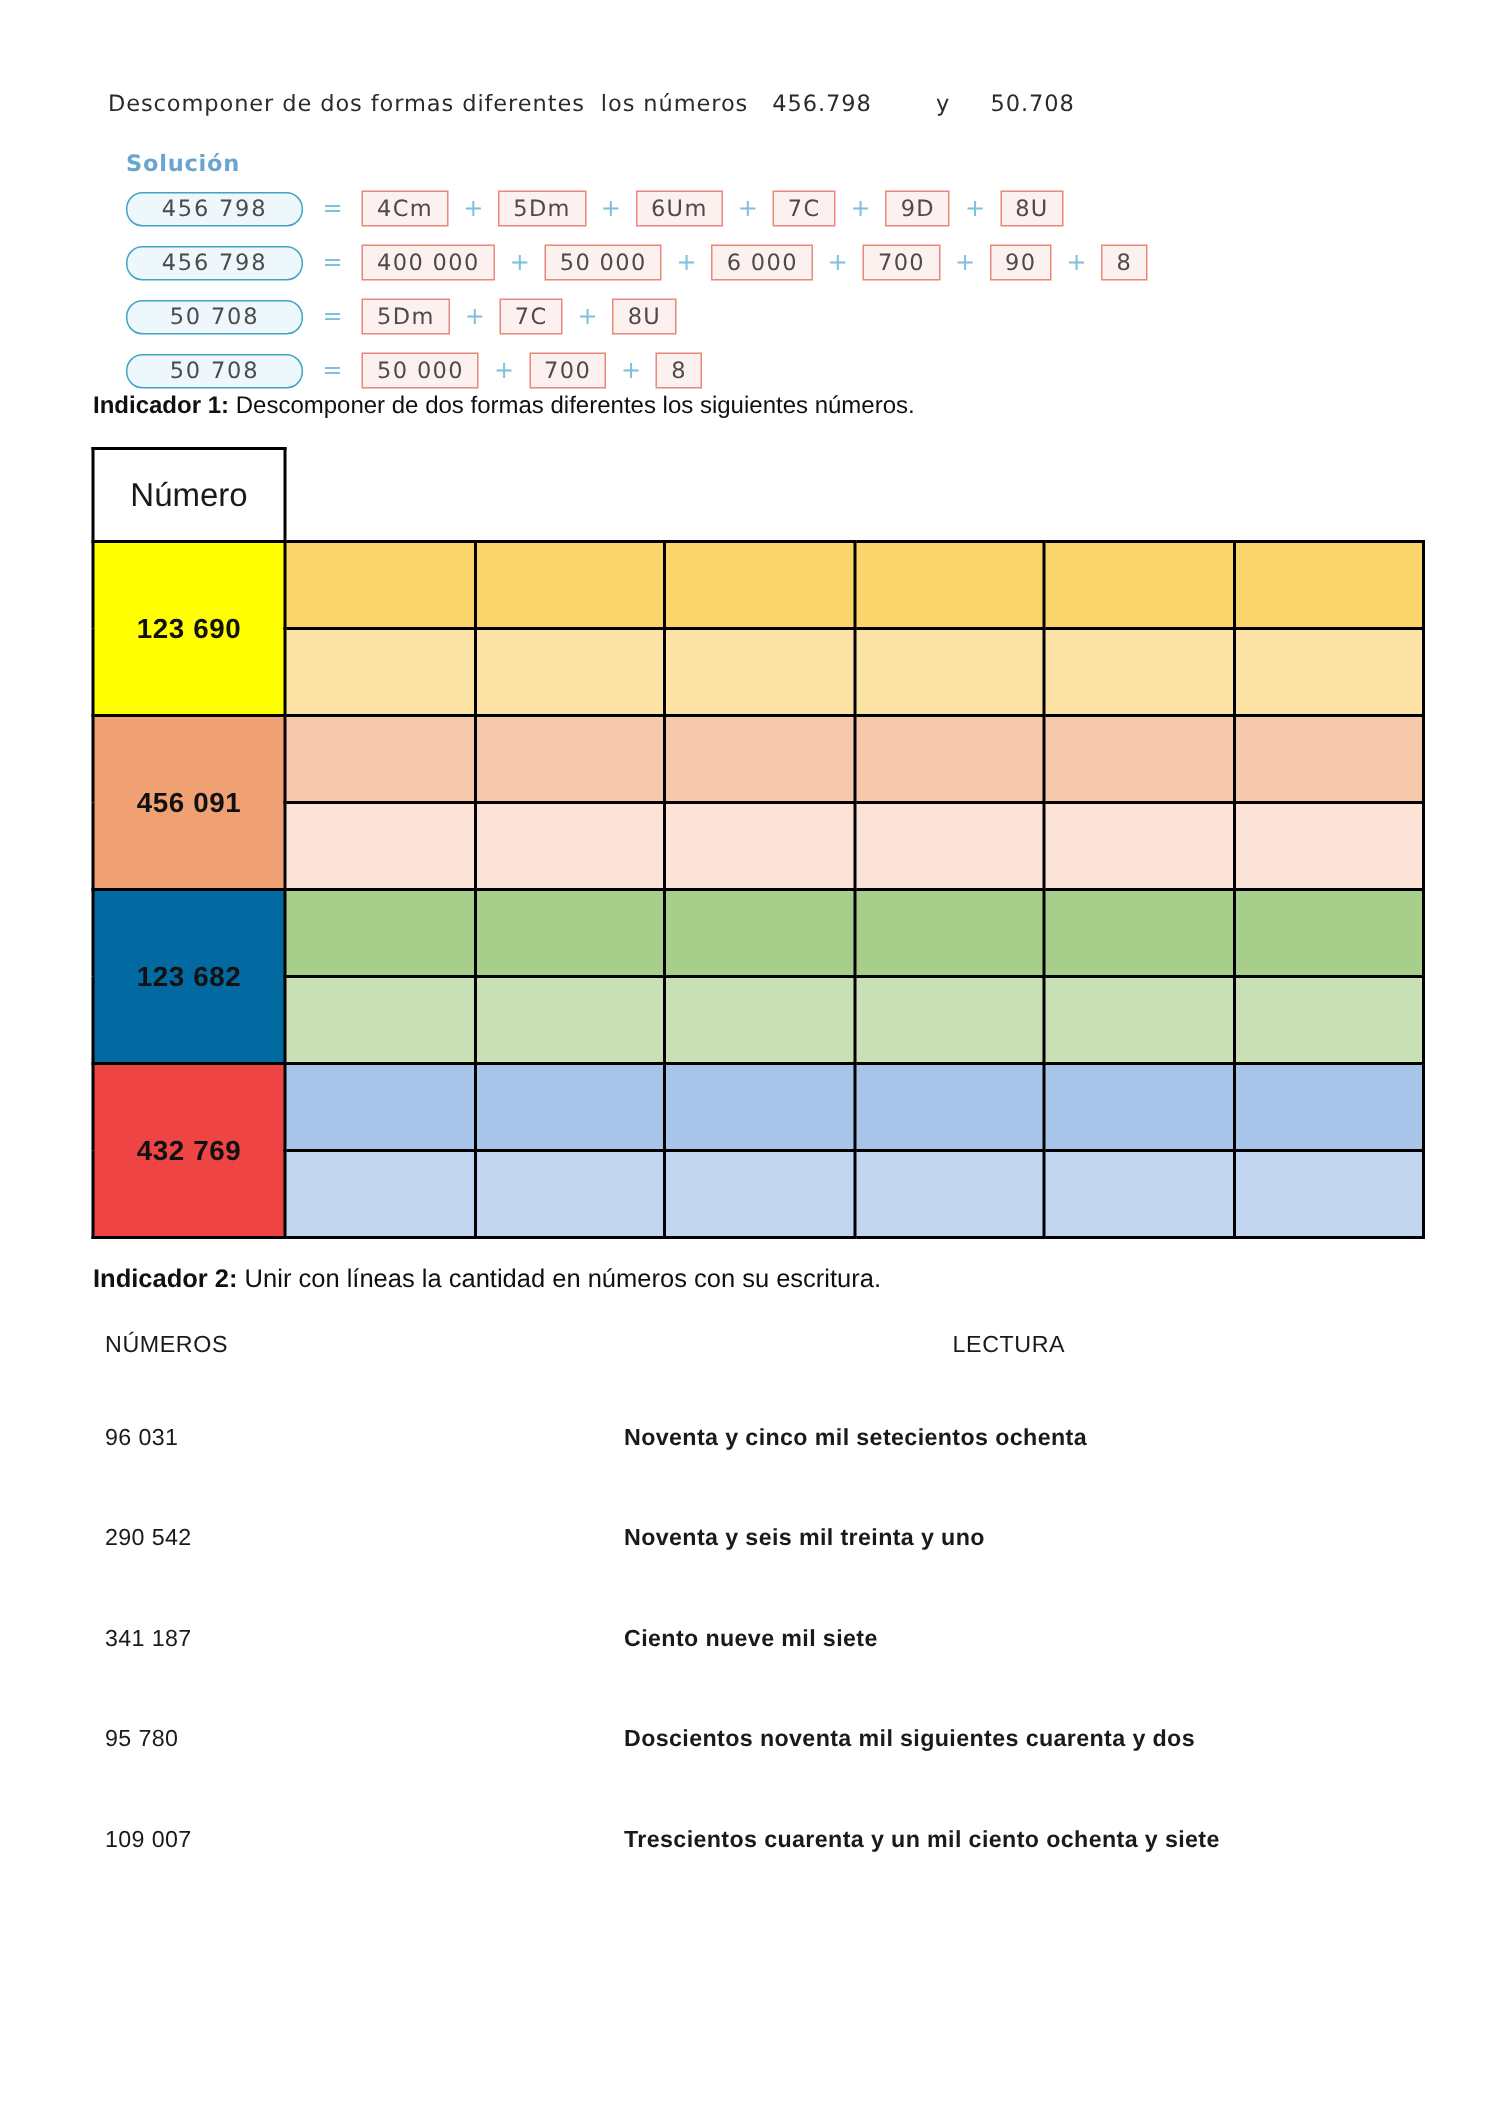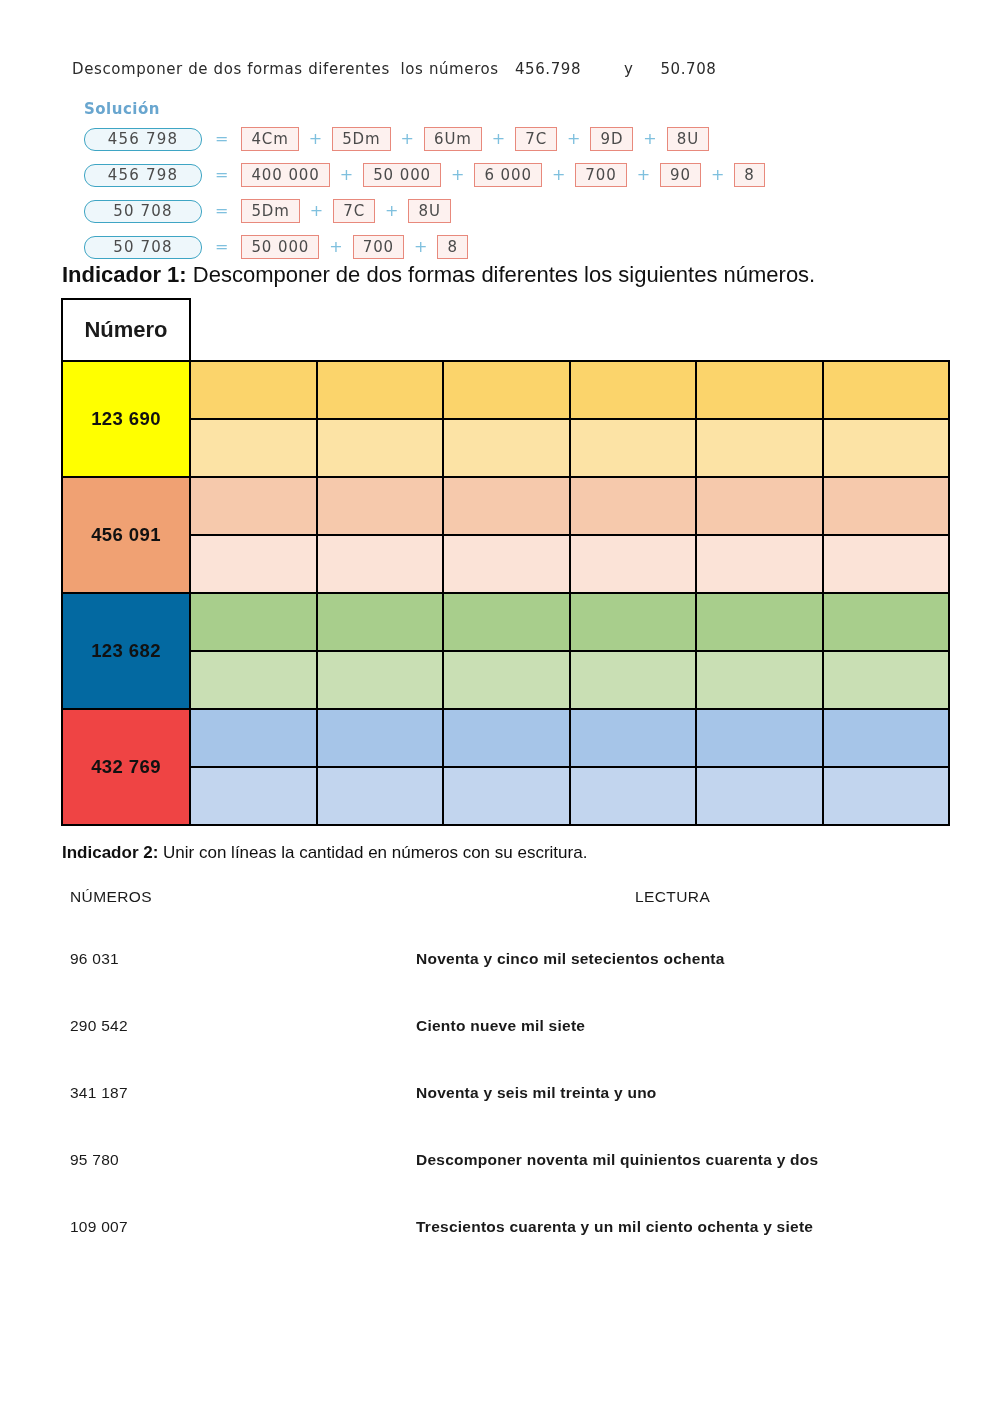--- a/index.html
+++ b/index.html
@@ -91,21 +91,21 @@
     align-items: center;
     justify-content: center;
     padding: 0 9px;
     min-width: 26px;
   }
 
   
   .indicador {
     position: absolute;
     left: 62px;
-    font-size: 22px;
+    font-size: 16px;
     color: #101010;
     white-space: nowrap;
   }
   .indicador b { font-weight: 700; }
   #indicador-1 { top: 262px; }
   #indicador-2 { top: 843px; font-size: 17px; }
 
   
   .decomp-table {
     position: absolute;
@@ -118,21 +118,21 @@
   .decomp-table td {
     border: 2.6px solid #000000;
     padding: 0;
   }
   .hdr-num {
     width: 128px;
     height: 62px;
     background: #ffffff;
     text-align: center;
     font-size: 22px;
-    font-weight: 700;
+    font-weight: 400;
     color: #1a1a1a;
     font-family: "Liberation Sans", sans-serif;
   }
   .hdr-blank {
     border: none !important;
     background: #ffffff;
   }
   .label-cell {
     text-align: center;
     vertical-align: middle;
@@ -312,17 +312,17 @@
 
 <div class="match-col-numbers" id="match-numbers">
     <div class="match-item">96 031</div>
     <div class="match-item">290 542</div>
     <div class="match-item">341 187</div>
     <div class="match-item">95 780</div>
     <div class="match-item">109 007</div>
   </div>
 <div class="match-col-readings" id="match-readings">
     <div class="match-item">Noventa y cinco mil setecientos ochenta</div>
+    <div class="match-item">Noventa y seis mil treinta y uno</div>
     <div class="match-item">Ciento nueve mil siete</div>
-    <div class="match-item">Noventa y seis mil treinta y uno</div>
-    <div class="match-item">Descomponer noventa mil quinientos cuarenta y dos</div>
+    <div class="match-item">Doscientos noventa mil siguientes cuarenta y dos</div>
     <div class="match-item">Trescientos cuarenta y un mil ciento ochenta y siete</div>
   </div>
 
 </body></html>

